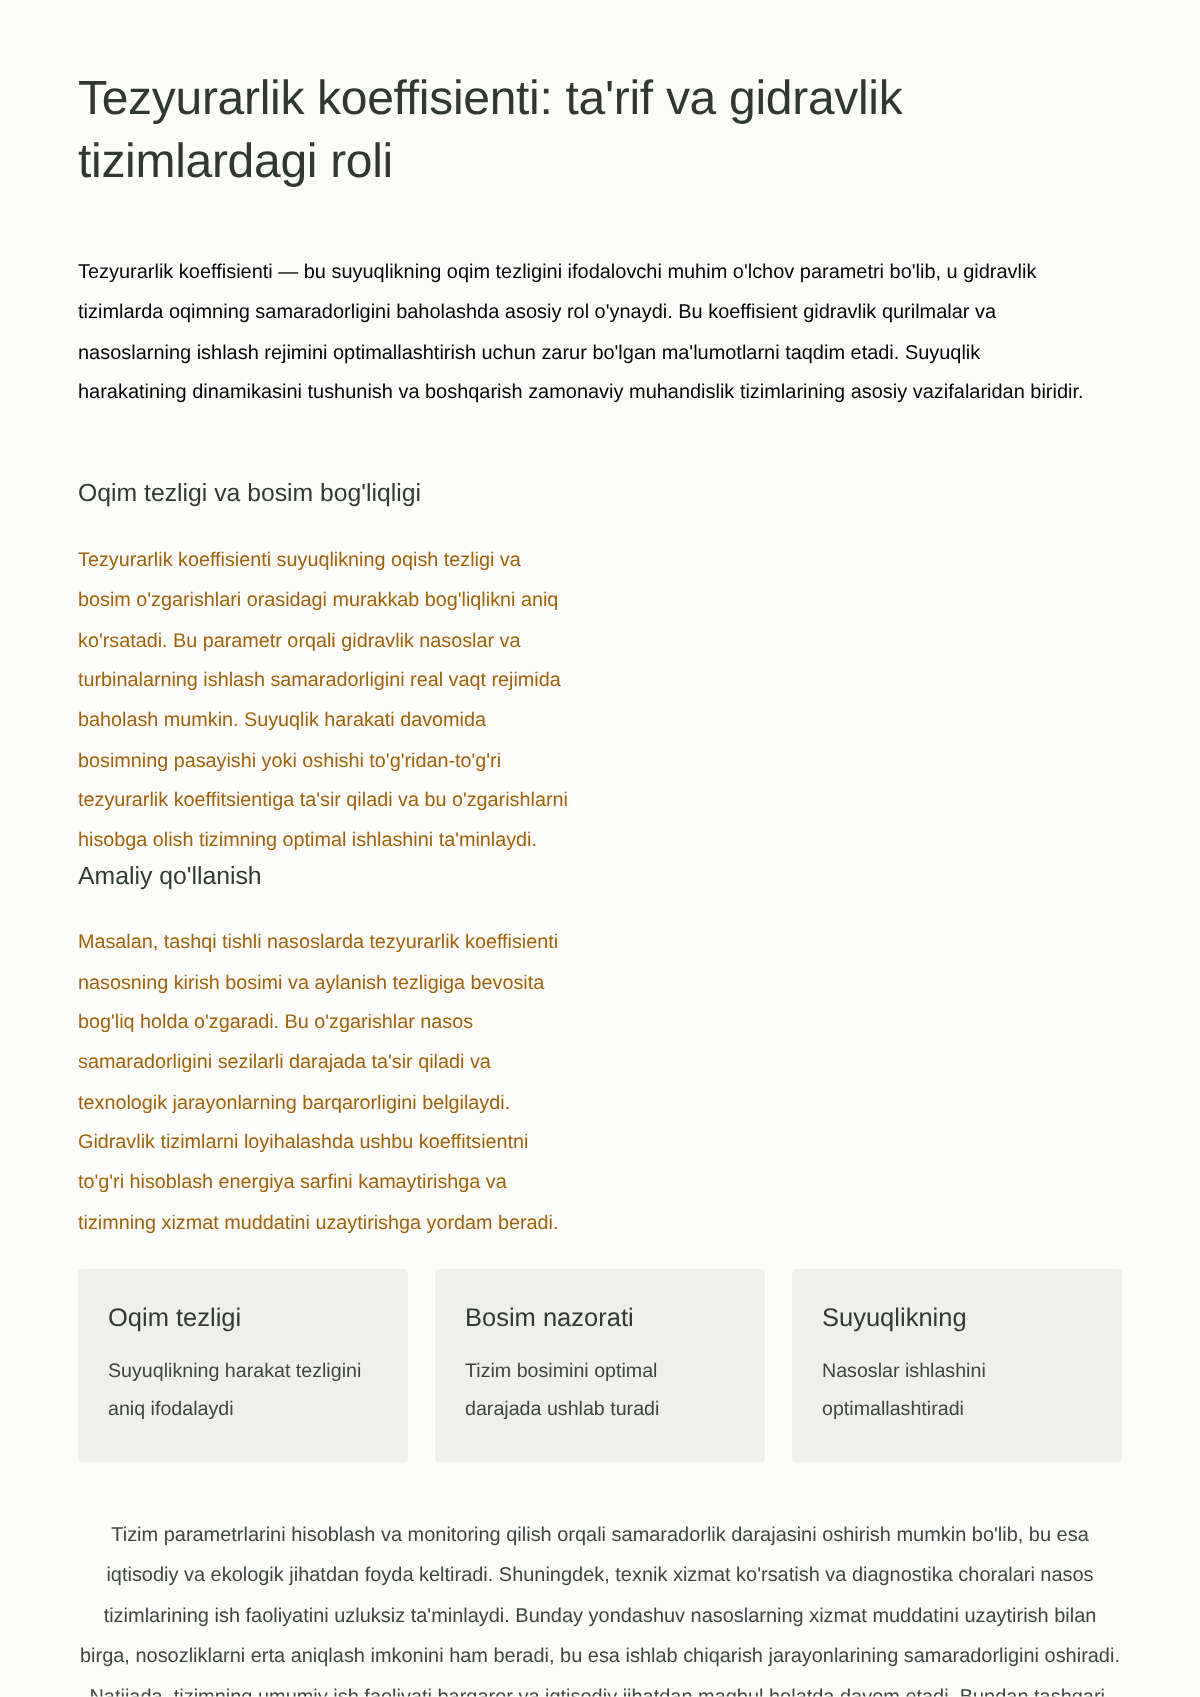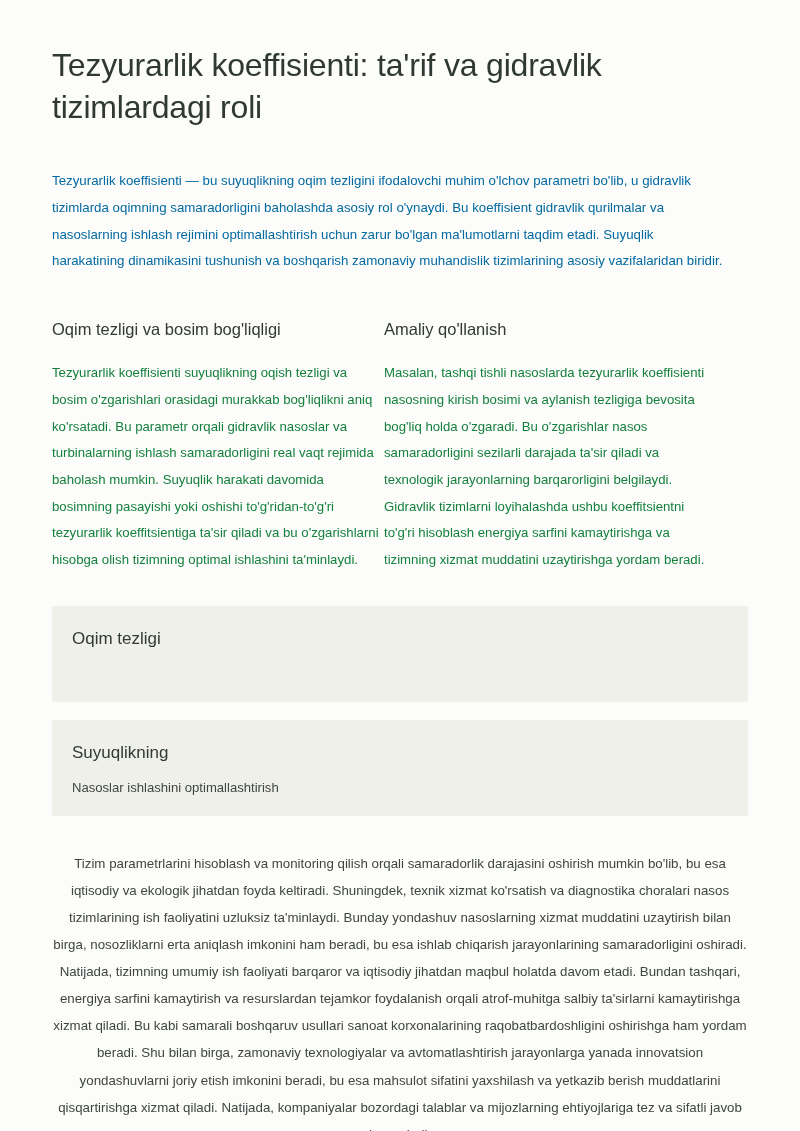--- a/index.html
+++ b/index.html
@@ -33,56 +33,56 @@
     letter-spacing: -0.2px;
     color: #2f3833;
     max-width: 660px;
   }
 
   
   .lead {
     margin: 40px 16px 0 0;
     font-size: 13.3px;
     line-height: 2.0;
-    color: #0369a1;
+    color: #000000;
     max-width: 672px;
     text-align: left;
   }
 
   
   .two-col {
     display: flex;
     margin-top: 44px;
     gap: 0;
+    flex-direction: column;
   }
   .col {
     width: 332px;
   }
   .col + .col {
   }
   .col-heading {
     margin: 0 0 20px 0;
     font-size: 16.5px;
     font-weight: 400;
     line-height: 1.3;
     color: #313a35;
   }
   .col-body {
     margin: 0;
     font-size: 13.2px;
     line-height: 2.02;
-    color: #15803d;
+    color: #a16207;
   }
 
   
   .cards {
     display: flex;
-    margin-top: 32px;
+    margin-top: 18px;
     gap: 18px;
-    flex-direction: column;
   }
   .card {
     box-sizing: border-box;
     flex: 1 1 0;
     background: #f0f0ea;
     border-radius: 3px;
     padding: 22px 20px 24px 20px;
     min-height: 96px;
   }
   .card-title {
@@ -129,25 +129,30 @@
       <h2 class="col-heading">Amaliy qo'llanish</h2>
       <p class="col-body">Masalan, tashqi tishli nasoslarda tezyurarlik koeffisienti nasosning kirish bosimi va aylanish tezligiga bevosita bog'liq holda o'zgaradi. Bu o'zgarishlar nasos samaradorligini sezilarli darajada ta'sir qiladi va texnologik jarayonlarning barqarorligini belgilaydi. Gidravlik tizimlarni loyihalashda ushbu koeffitsientni to'g'ri hisoblash energiya sarfini kamaytirishga va tizimning xizmat muddatini uzaytirishga yordam beradi.</p>
     </div>
 
   </div>
 
   <div class="cards">
 
     <div class="card">
       <h3 class="card-title">Oqim tezligi</h3>
+      <p class="card-text">Suyuqlikning harakat tezligini aniq ifodalaydi</p>
     </div>
 
+    <div class="card">
+      <h3 class="card-title">Bosim nazorati</h3>
+      <p class="card-text">Tizim bosimini optimal darajada ushlab turadi</p>
+    </div>
 
     <div class="card">
       <h3 class="card-title">Suyuqlikning</h3>
-      <p class="card-text">Nasoslar ishlashini optimallashtirish</p>
+      <p class="card-text">Nasoslar ishlashini optimallashtiradi</p>
     </div>
 
   </div>
 
   <p class="closing">Tizim parametrlarini hisoblash va monitoring qilish orqali samaradorlik darajasini oshirish mumkin bo'lib, bu esa iqtisodiy va ekologik jihatdan foyda keltiradi. Shuningdek, texnik xizmat ko'rsatish va diagnostika choralari nasos tizimlarining ish faoliyatini uzluksiz ta'minlaydi. Bunday yondashuv nasoslarning xizmat muddatini uzaytirish bilan birga, nosozliklarni erta aniqlash imkonini ham beradi, bu esa ishlab chiqarish jarayonlarining samaradorligini oshiradi. Natijada, tizimning umumiy ish faoliyati barqaror va iqtisodiy jihatdan maqbul holatda davom etadi. Bundan tashqari, energiya sarfini kamaytirish va resurslardan tejamkor foydalanish orqali atrof-muhitga salbiy ta'sirlarni kamaytirishga xizmat qiladi. Bu kabi samarali boshqaruv usullari sanoat korxonalarining raqobatbardoshligini oshirishga ham yordam beradi. Shu bilan birga, zamonaviy texnologiyalar va avtomatlashtirish jarayonlarga yanada innovatsion yondashuvlarni joriy etish imkonini beradi, bu esa mahsulot sifatini yaxshilash va yetkazib berish muddatlarini qisqartirishga xizmat qiladi. Natijada, kompaniyalar bozordagi talablar va mijozlarning ehtiyojlariga tez va sifatli javob bera oladi.</p>
 
 </div>
 
 </body></html>

